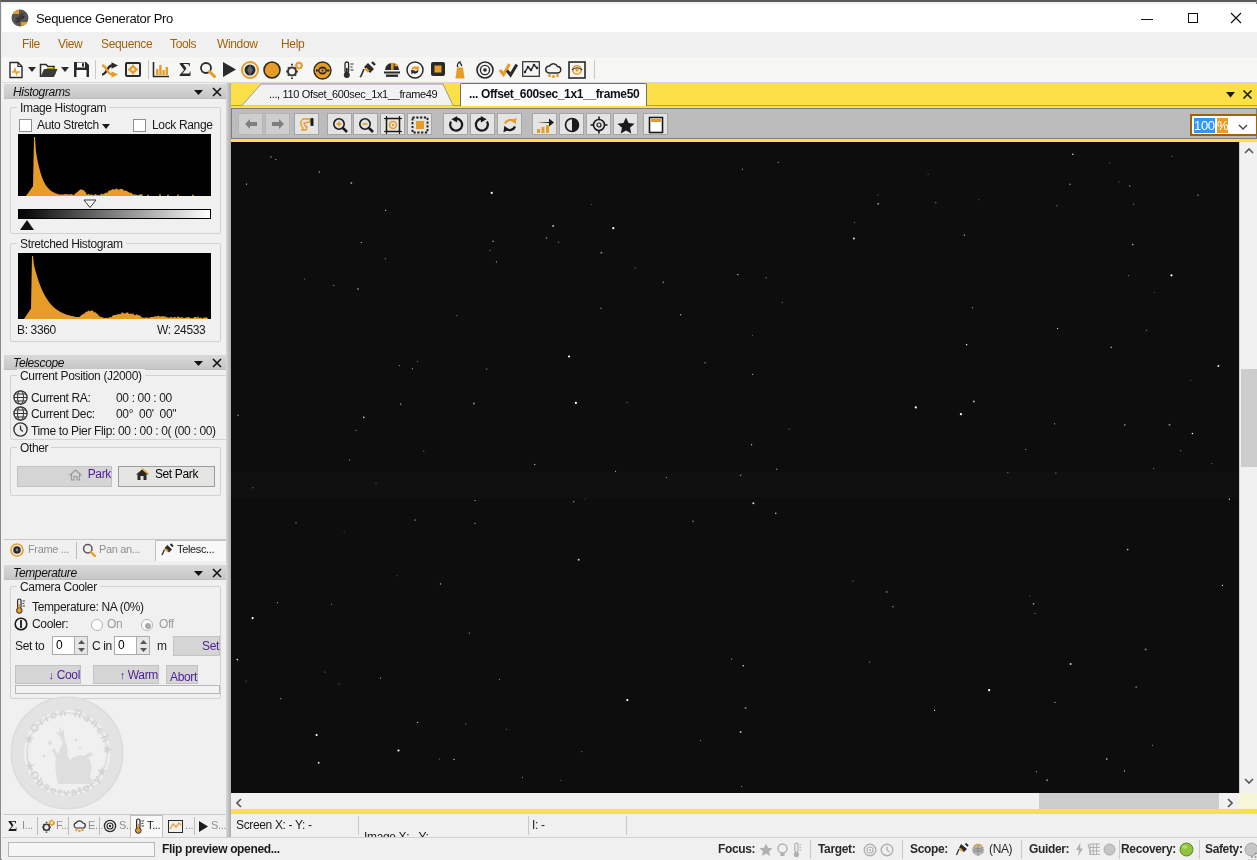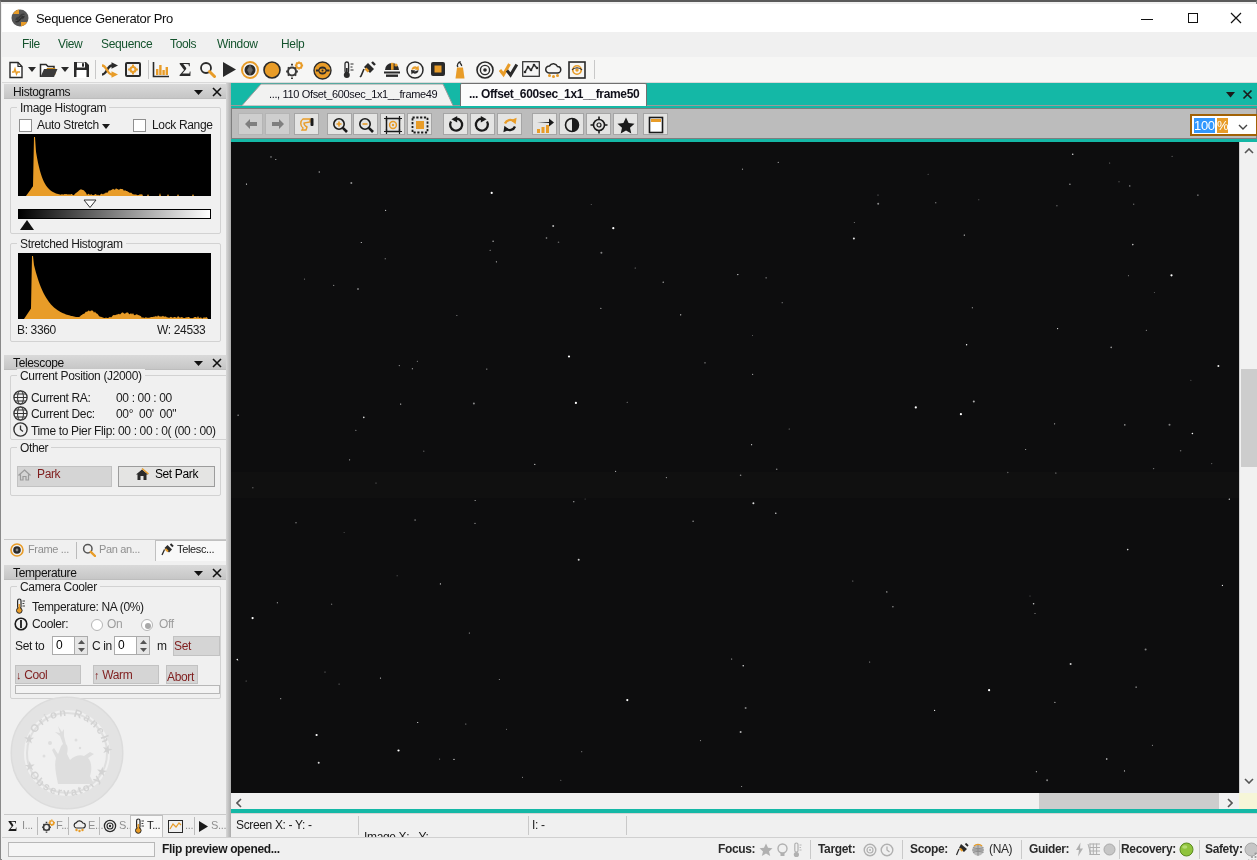--- a/index.html
+++ b/index.html
@@ -4,48 +4,48 @@
 <style>
 * { margin:0; padding:0; box-sizing:border-box; }
 html,body { width:1257px; height:860px; overflow:hidden; font-family:"Liberation Sans",sans-serif; background:#f0f0f0; letter-spacing:-0.35px; }
 #win { position:absolute; left:0; top:0; width:1257px; height:860px; border:1px solid #898989; border-top:2px solid #5a5a5a; background:#f0f0f0; }
 .abs { position:absolute; }
 
 #titlebar { position:absolute; left:1px; top:2px; width:1255px; height:28px; background:#ffffff; }
 #title-text { position:absolute; left:34px; top:7px; font-size:13px; color:#111; }
 .winbtn { position:absolute; top:0; width:46px; height:28px; }
 
-#menubar { position:absolute; left:1px; top:30px; width:1255px; height:25px; background:#f0f0f0; font-size:12px; color:#14532d; }
+#menubar { position:absolute; left:1px; top:30px; width:1255px; height:25px; background:#f0f0f0; font-size:12px; color:#a16207; }
 .menuitem { position:absolute; top:5px; }
 
 #toolbar { position:absolute; left:1px; top:55px; width:1255px; height:26px; background:#f6f6f5; border-bottom:1px solid #d9d9d9; }
 .tbi { position:absolute; top:4px; }
 .tbsep { position:absolute; top:3px; width:1px; height:19px; background:#c8c8c8; }
 
 #dock { position:absolute; left:1px; top:81px; width:224px; height:754px; background:#f0f0f0; }
 #splitter { position:absolute; left:225px; top:81px; width:5px; height:754px; background:linear-gradient(90deg,#d8d8d8,#ababab); }
-.panel-hd { position:absolute; left:1px; height:15px; background:linear-gradient(#d9d9d9,#c6c6c6); border-bottom:1px solid #bdbdbd; }
+.panel-hd { position:absolute; left:1px; height:15px; background:linear-gradient(#d9d9d9,#c6c6c6); border-bottom:1px solid #bdbdbd;font-style:italic; }
 .panel-hd .t { position:absolute; left:9px; top:1px; font-size:12px; color:#111; }
 .phbtn { position:absolute; top:2px; font-size:11px; color:#111; }
 .grp { position:absolute; border:1px solid #d2d2d2; border-radius:2px; }
 .grp-lbl { position:absolute; top:-7px; left:6px; background:#f0f0f0; padding:0 3px; font-size:12px; color:#1a1a1a; }
 .cb { position:absolute; width:13px; height:13px; background:#fff; border:1px solid #8f8f8f; }
 .lbl { position:absolute; font-size:12px; color:#1a1a1a; white-space:nowrap;text-align:right; }
 .lbl-g { position:absolute; font-size:12px; color:#9d9d9d; white-space:nowrap; }
 .histbox { position:absolute; background:#000; }
-.btn-dis { position:absolute; background:#d5d5d5; border:1px solid #c2c2c2; color:#7f1d1d; font-size:12px; text-align:left; }
+.btn-dis { position:absolute; background:#d5d5d5; border:1px solid #c2c2c2; color:#4c1d95; font-size:12px; text-align:right; }
 .btn-en { position:absolute; background:#e4e4e3; border:1px solid #9c9c9c; color:#000; font-size:12px; text-align:center; }
 .spin { position:absolute; background:#fff; border:1px solid #ababab; font-size:12px; }
 .spin .v { position:absolute; left:3px; top:1px; }
 .spin .ud { position:absolute; right:0; top:0; width:13px; height:100%; background:#e6e6e6; border-left:1px solid #ababab; }
 .radio { position:absolute; width:12px; height:12px; border:1px solid #b5b5b5; border-radius:50%; background:#fff; }
 
 .dtab { position:absolute; font-size:11px; color:#8f8f8f; white-space:nowrap; overflow:hidden; }
 
-#docarea { position:absolute; left:230px; top:81px; width:1026px; height:754px; background:#14b8a6;text-decoration:underline; }
+#docarea { position:absolute; left:230px; top:81px; width:1026px; height:754px; background:#fde047;text-decoration:underline; }
 #tabbar { position:absolute; left:0; top:0; width:1026px; height:23px; }
 #imgtb { position:absolute; left:0; top:25px; width:1026px; height:31px; background:#bcbcbc; border:1px solid #7e7e7e; }
 .itbtn { position:absolute; top:4px; width:25px; height:22px; background:#e4e4e3; border:1px solid #a5a5a5; }
 #canvas { position:absolute; left:0; top:59px; width:1008px; height:651px; background:#0d0d0e; }
 #vsb { position:absolute; left:1008px; top:59px; width:18px; height:651px; background:#f1f1f1; border-left:1px solid #d0d0d0;}
 #hsb { position:absolute; left:0; top:710px; width:1008px; height:16px; background:#f1f1f1; }
 .sbarrow { color:#555; font-size:11px; position:absolute; }
 .thumb { position:absolute; background:#cdcdcd; }
 #statrow { position:absolute; left:230px; top:811px; width:1026px; height:24px; background:#f0f0f0; border-top:1px solid #d4d4d4; font-size:12px; color:#1a1a1a;}
 

